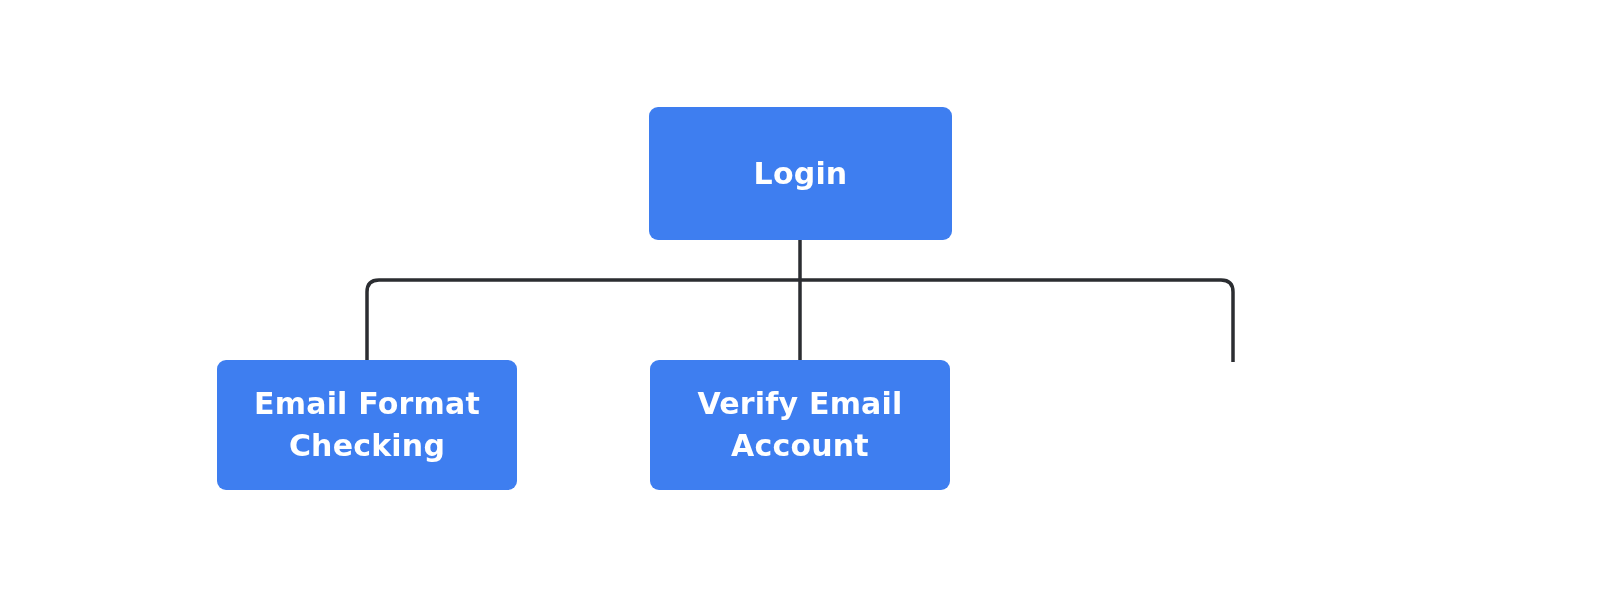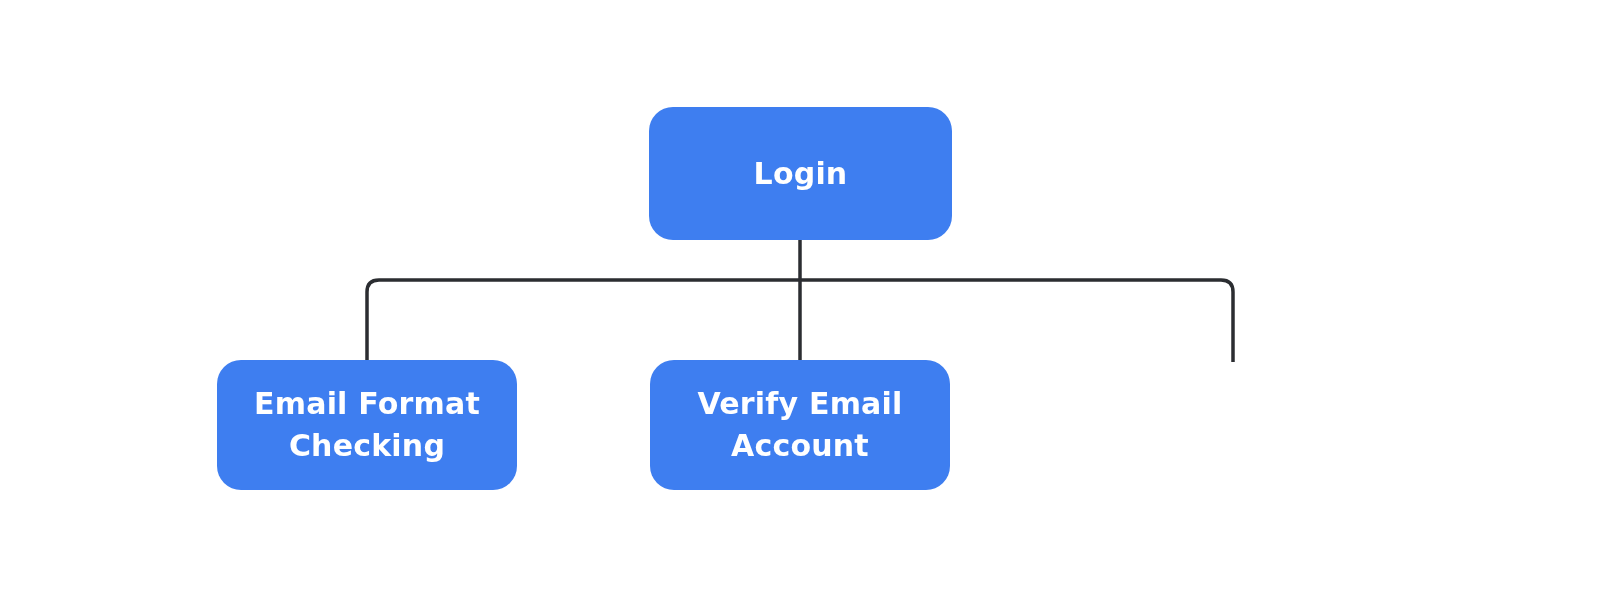--- a/index.html
+++ b/index.html
@@ -18,21 +18,21 @@
     position: absolute;
     left: 0;
     top: 0;
     width: 1600px;
     height: 599px;
     pointer-events: none;
   }
   .node {
     position: absolute;
     box-sizing: border-box;
-    border-radius: 24px;
+    border-radius: 9px;
     display: flex;
     align-items: center;
     justify-content: center;
     text-align: center;
     padding: 0 24px;
     font-weight: 700;
     font-size: 30px;
     line-height: 1.4;
     letter-spacing: 0.2px;
   }

